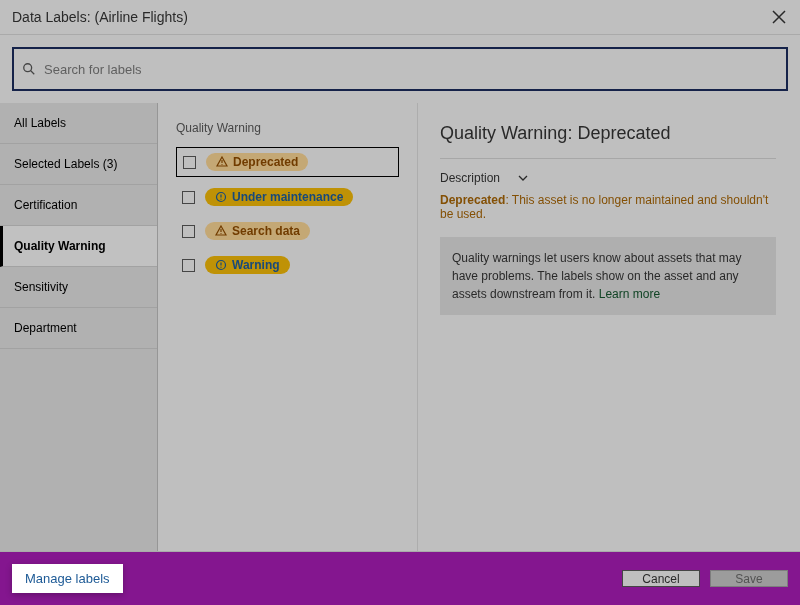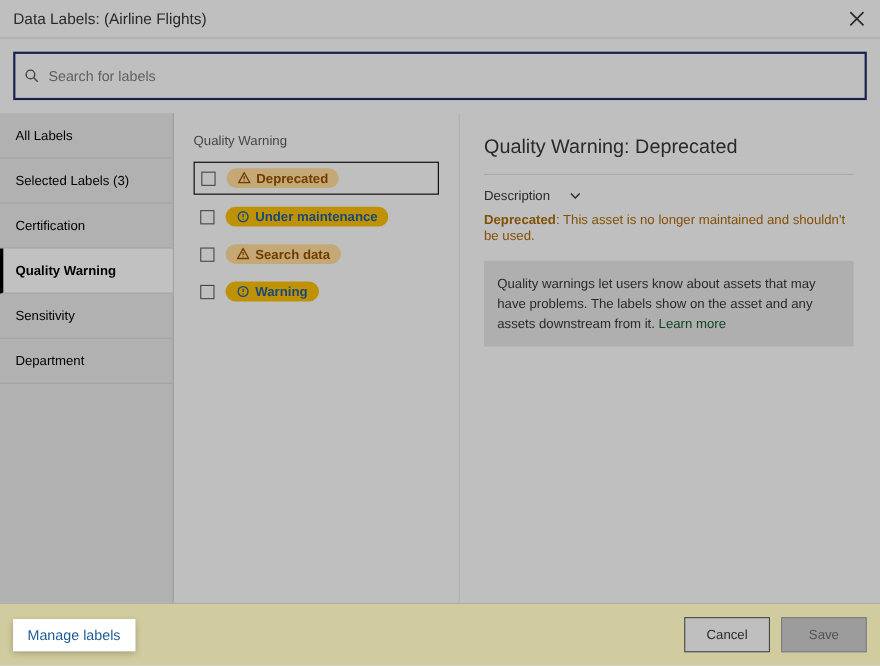--- a/index.html
+++ b/index.html
@@ -99,31 +99,31 @@
   .desc-body { font-size: 12px; color: #a16207; margin-bottom: 16px; }
   .desc-body b { font-weight: bold; }
   .info-box {
     background: #d6d6d6; padding: 12px; font-size: 12px; color: #333; line-height: 1.5;
   }
   .info-box .learn { color: #14532d; font-weight: normal; cursor: pointer; }
 
   
   .footer {
     display: flex; align-items: center; justify-content: space-between;
-    padding: 12px; border-top: 1px solid #d0d0d0; background: #fef9c3;
+    padding: 12px; border-top: 1px solid #d0d0d0; background: #a21caf;
   }
   .manage-link {
     color: #1d5a96; font-size: 13px; cursor: pointer;
     background: #fff; padding: 6px 12px; border: 1px solid #fff;
     box-shadow: 0 2px 6px rgba(0,0,0,0.25);
     position: relative; z-index: 20;
   }
   .footer-actions { display: flex; gap: 10px; }
   .btn {
-    min-width: 78px; height: 32px; font-size: 12px;
+    min-width: 78px; height: 17px; font-size: 12px;
     display: flex; align-items: center; justify-content: center; cursor: pointer;
     border: 1px solid #555; background: #eaeaea;
   }
   .btn.secondary { color: #333; }
   .btn.primary { background: #bfbfbf; color: #666; border-color: #999; }
 </style>
 </head>
 <body>
 
 <div class="dialog">

